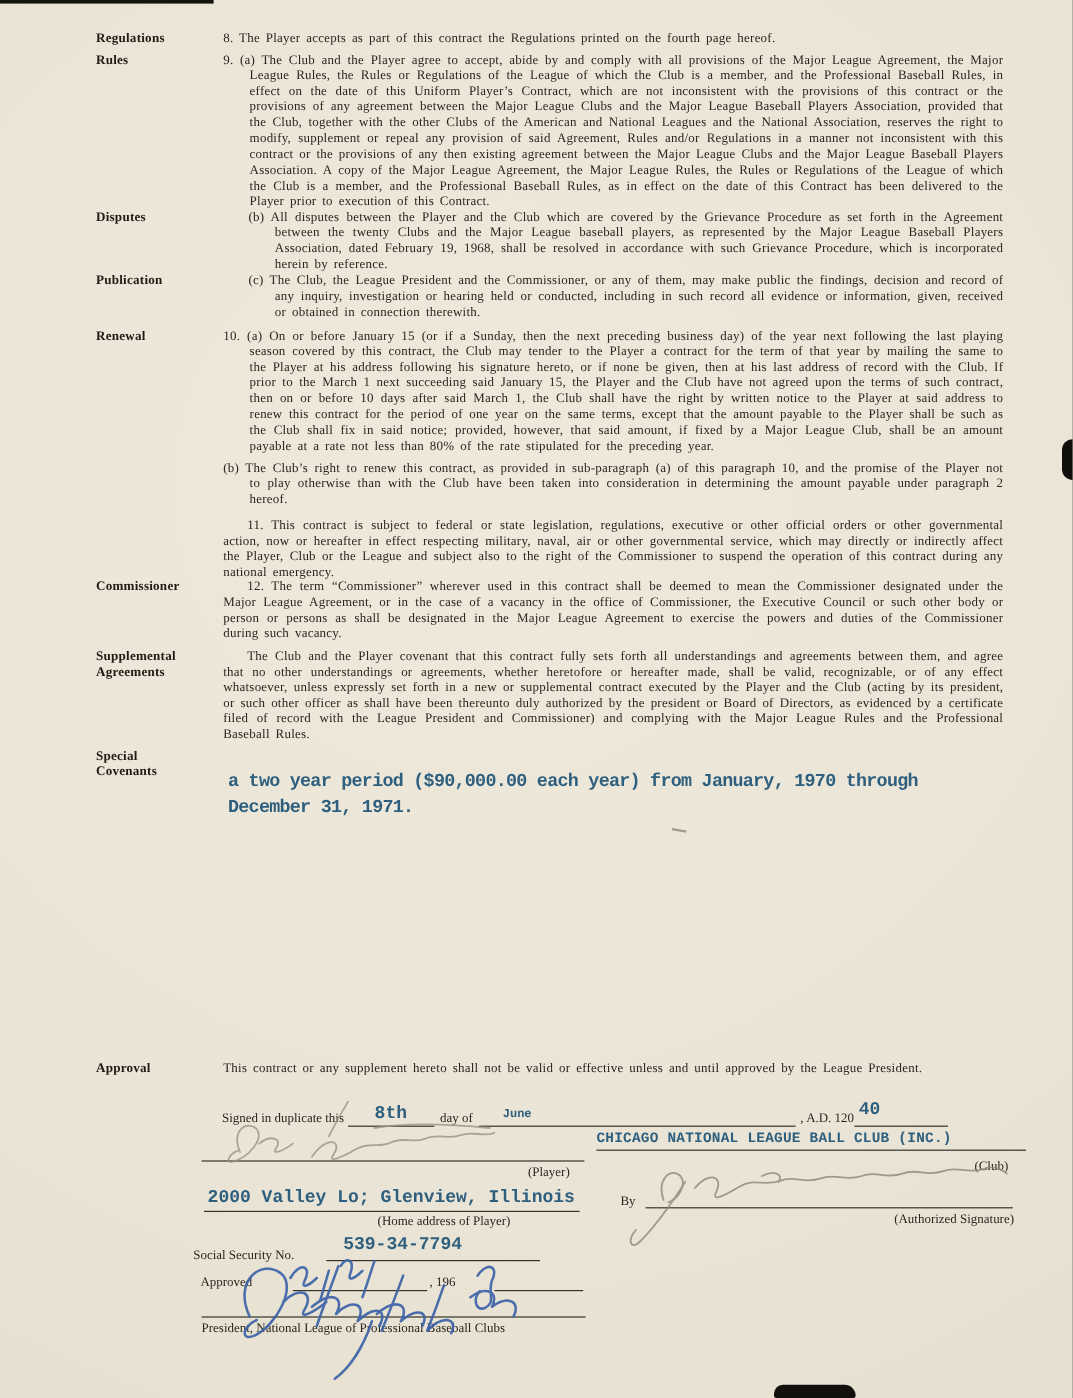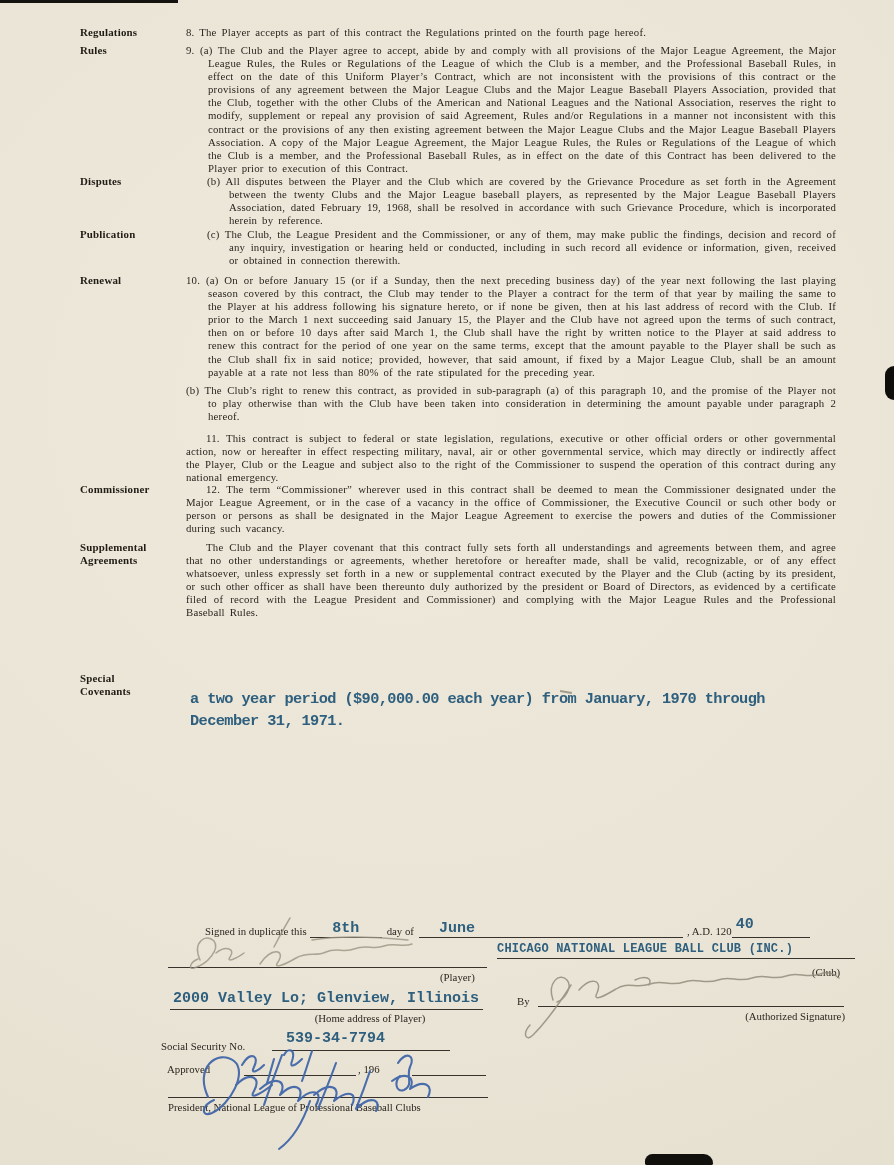--- a/index.html
+++ b/index.html
@@ -83,39 +83,45 @@
   <div class="row" style="top:541px;">
     <div class="lbl">
       <div>Supplemental</div>
       <div>Agreements</div>
     </div>
     <div class="bodycol">
         <div class="flat">The Club and the Player covenant that this contract fully sets forth all understandings and agreements between them, and agree that no other understandings or agreements, whether heretofore or hereafter made, shall be valid, recognizable, or of any effect whatsoever, unless expressly set forth in a new or supplemental contract executed by the Player and the Club (acting by its president, or such other officer as shall have been thereunto duly authorized by the president or Board of Directors, as evidenced by a certificate filed of record with the League President and Commissioner) and complying with the Major League Rules and the Professional Baseball Rules.</div>
       </div>
   </div>
 
-  <div class="row" style="top:624px;margin-top:48px;">
+  <div class="row" style="top:624px;">
     <div class="lbl">
       <div>Special</div>
       <div>Covenants</div>
     </div>
     <div class="bodycol">
       <div class="covenant">
         <div>a two year period ($90,000.00 each year) from January, 1970 through</div>
         <div>December 31, 1971.</div>
       </div>
     </div>
   </div>
 
+  <div class="row" style="top:884px;">
+    <div class="lbl">Approval</div>
+    <div class="bodycol">
+        <div>This contract or any supplement hereto shall not be valid or effective unless and until approved by the League President.</div>
+      </div>
+  </div>
 
-  <div class="abs serif-sm" style="left:185px;top:923px;display:flex;align-items:flex-end;margin-left:20px;">
+  <div class="abs serif-sm" style="left:185px;top:923px;display:flex;align-items:flex-end;">
     <span>Signed in duplicate this</span>
     <span class="tcell" style="width:68px;margin-left:3px;"><span class="typed" style="font-size:15px;position:relative;top:-1px;">8th</span></span>
     <span style="padding:0 5px;">day of</span>
-    <span class="tcell" style="width:242px;text-align:left;padding-left:20px;"><span class="typed" style="font-size:15px;position:relative;top:-1px;text-align:center;">June</span></span>
+    <span class="tcell" style="width:242px;text-align:left;padding-left:20px;"><span class="typed" style="font-size:10px;position:relative;top:-1px;text-align:center;">June</span></span>
     <span style="padding-left:4px;">, A.D. 120</span>
     <span class="tcell" style="width:74px;text-align:left;"><span class="typed" style="font-size:15px;position:relative;top:-5px;left:2px;">40</span></span>
   </div>
 
   <div class="abs rule" style="left:168px;top:947px;width:319px;height:20px;"></div>
   <div class="abs caption" style="left:440px;top:971px;">(Player)</div>
 
   <div class="abs rule typed" style="left:497px;top:942px;width:358px;font-size:12px;letter-spacing:.2px;padding-bottom:2px;white-space:nowrap;">CHICAGO NATIONAL LEAGUE BALL CLUB (INC.)</div>
   <div class="abs caption" style="left:812px;top:966px;">(Club)</div>
 

